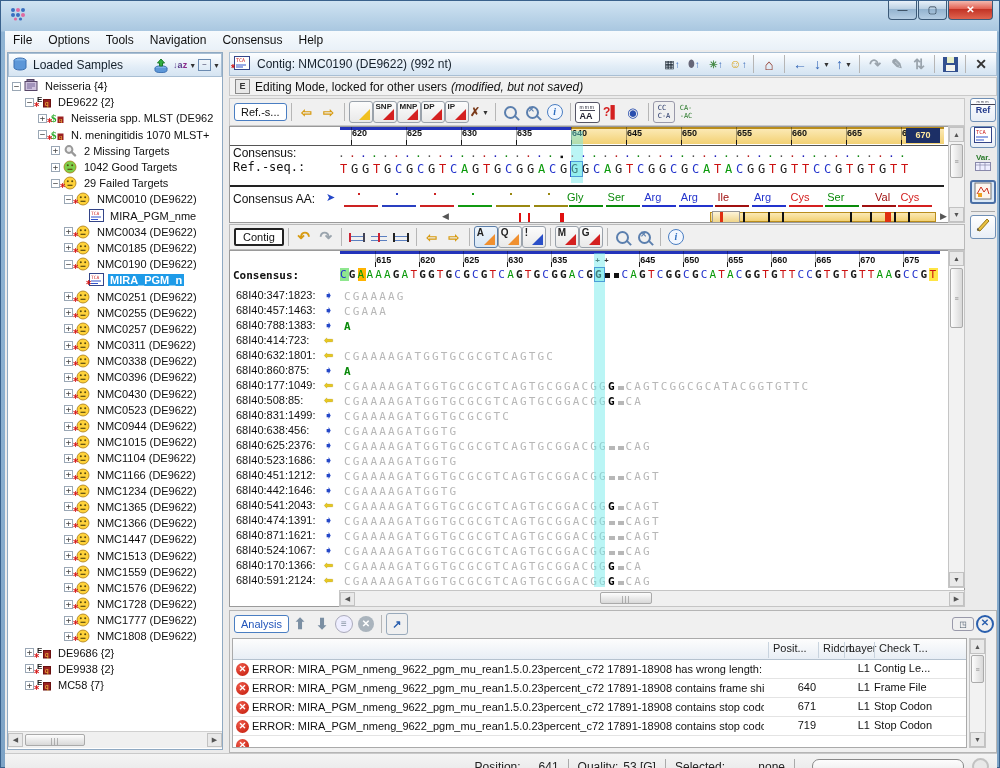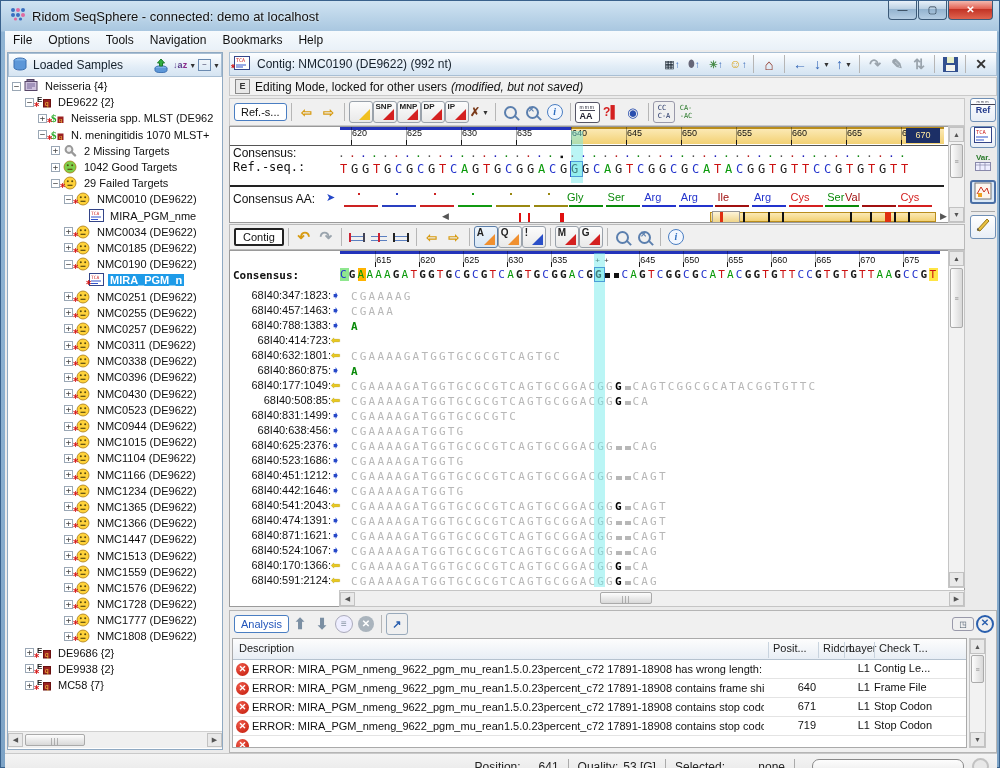--- a/index.html
+++ b/index.html
@@ -66,21 +66,21 @@
   #rp-header{position:absolute;left:0;top:0;width:768px;height:24px;}
   #rp-tools{margin-left:auto;display:flex;align-items:center;padding-right:4px;}
   #banner{position:absolute;left:0;top:25px;width:768px;height:19px;background:#f2f2f2;border:1px solid #c9c9c9;
     box-sizing:border-box;display:flex;align-items:center;font-size:12px;color:#111;}
   .ebadge{width:13px;height:13px;border:1px solid #8a8a8a;background:#e8e8e8;font-size:9px;font-weight:bold;text-align:center;
     line-height:12px;margin:0 5px;color:#333;}
   #refbar{position:absolute;left:0;top:46px;width:736px;height:28px;background:#f0f0f0;border:1px solid #c9c9c9;
     box-sizing:border-box;display:flex;align-items:center;padding-left:4px;}
   .viewbtn{border:1px solid #4a7ec2;border-radius:3px;background:#fff;font-size:11px;color:#111;padding:2px 6px;}
   #refview{position:absolute;left:0;top:74px;width:736px;height:97px;background:#fff;border:1px solid #9a9a9a;box-sizing:border-box;overflow:hidden;}
-  .ruler{position:relative;height:18px;border-bottom:1px solid #555;font-size:9px;color:#111;}
+  .ruler{position:relative;height:18px;border-bottom:1px solid #555;font-size:9px;color:#111;font-weight:bold;}
   .tick{position:absolute;bottom:0;width:1px;height:5px;background:#222;}
   .ticklbl{position:absolute;top:1px;transform:translateX(1px);}
   .seqrow{position:relative;white-space:nowrap;}
   .seqlabel{position:absolute;left:3px;font-size:12px;color:#111;}
   .rv-seq span{display:inline-block;width:11px;font-family:"DejaVu Sans Mono",monospace;font-size:12px;text-align:left;}
   .cv-seq span{display:inline-block;width:8.8px;font-family:"DejaVu Sans Mono",monospace;font-size:11px;text-align:left;}
   .gapsq{position:relative;}
   .gapsq::after{content:"";position:absolute;left:1px;top:5px;width:5px;height:5px;background:#111;}
   .gapsq.gray::after{top:6px;height:2px;background:#b7b7b7;border-top:2px solid #b7b7b7;box-sizing:content-box;width:6px;}
   .boxedG{outline:1px solid #2d57c8;background:#b4f1f1;}
@@ -98,21 +98,21 @@
   .contigbtn{border:2px solid #222;border-radius:2px;background:#fff;font-size:11px;padding:1px 7px;color:#111;}
   .trim{width:16px;height:11px;position:relative;margin:0 3px;}
   .trim i{position:absolute;left:0;right:0;top:4px;height:3px;border-top:1px solid #5b7fc0;border-bottom:1px solid #5b7fc0;}
   .trim u{position:absolute;top:1px;width:2px;height:9px;background:#c23;}
   #contigview{position:absolute;left:0;top:198px;width:736px;height:357px;background:#fff;border:1px solid #9a9a9a;box-sizing:border-box;overflow:hidden;}
   .blue-topline{position:absolute;left:110px;top:0;height:3px;background:#2333bb;}
   #cv-consensus{position:absolute;left:0;top:17px;height:16px;width:736px;}
   .greenbg{background:#8fe78f;}
   #reads{position:absolute;left:0;top:36px;width:716px;height:300px;}
   .readrow{height:15px;display:flex;align-items:center;white-space:nowrap;}
-  .readname{width:88px;flex:none;font-size:11px;color:#111;padding-left:13px;text-align:right;}
+  .readname{width:88px;flex:none;font-size:11px;color:#111;padding-left:6px;}
   .readarrow{width:20px;flex:none;font-size:11px;line-height:10px;}
   .readarrow.fwd{color:#2447c8;}
   .readarrow.rev{color:#e8c820;text-shadow:0 0 1px #8a7a10;}
   .readseq span{color:#b7b7b7;}
   .readseq .b{color:#000;font-weight:bold;}
   .readseq .gA{color:#0a8a0a;font-weight:bold;}
   
   .vscroll{position:absolute;width:17px;background:#f2f2f2;border:1px solid #c5c5c5;box-sizing:border-box;}
   .vscroll .up,.vscroll .dn{position:absolute;left:0;width:15px;height:15px;background:#e9e9e9;border:1px solid #c2c2c2;
     box-sizing:border-box;font-size:7px;color:#555;text-align:center;line-height:13px;}
@@ -154,33 +154,32 @@
           <circle cx="3" cy="3" r="2" fill="#3a6fc0"></circle>
           <circle cx="8" cy="3" r="2" fill="#e06aa0"></circle>
           <circle cx="13" cy="3" r="2" fill="#3a6fc0"></circle>
           <circle cx="3" cy="8" r="2" fill="#3a6fc0"></circle>
           <circle cx="8" cy="8" r="2" fill="#3a6fc0"></circle>
           <circle cx="13" cy="8" r="2" fill="#e06aa0"></circle>
           <circle cx="5.5" cy="12" r="1.6" fill="#e06aa0"></circle>
           <circle cx="10.5" cy="12" r="1.6" fill="#3a6fc0"></circle>
         </svg>
     </span>
-    <span class="title">Ridom SeqSphere - connected: demo at localhost</span>
     <div class="winbtns">
       <div class="winbtn">—</div>
       <div class="winbtn">▢</div>
       <div class="winbtn close">✕</div>
     </div>
   </div>
   <div class="menubar" id="menubar">
       <span class="menuitem">File</span>
       <span class="menuitem">Options</span>
       <span class="menuitem">Tools</span>
       <span class="menuitem">Navigation</span>
-      <span class="menuitem">Bookmarks</span>
+      <span class="menuitem">Consensus</span>
       <span class="menuitem">Help</span>
     </div>
 
   <div id="client">
 
     <div id="leftpanel">
       <div id="lp-header" class="hdr">
         <span style="margin-left:4px">
           <svg width="15" height="14">
               <ellipse cx="7" cy="3.5" rx="6" ry="2.5" fill="#7fb2e8" stroke="#3a6fb0"></ellipse>
@@ -752,21 +751,21 @@
             <span class="aa" style="left: 450.8px; color: rgb(35, 51, 204);">Arg</span>
             <span class="aabar" style="left: 448.8px; width: 34px; background: rgb(35, 51, 204);"></span>
             <span class="aa" style="left: 487.4px; color: rgb(160, 16, 16);">Ile</span>
             <span class="aabar" style="left: 485.4px; width: 34px; background: rgb(160, 16, 16);"></span>
             <span class="aa" style="left: 524px; color: rgb(35, 51, 204);">Arg</span>
             <span class="aabar" style="left: 522px; width: 34px; background: rgb(35, 51, 204);"></span>
             <span class="aa" style="left: 560.6px; color: rgb(212, 32, 32);">Cys</span>
             <span class="aabar" style="left: 558.6px; width: 34px; background: rgb(212, 32, 32);"></span>
             <span class="aa" style="left: 597.2px; color: rgb(10, 138, 10);">Ser</span>
             <span class="aabar" style="left: 595.2px; width: 34px; background: rgb(10, 138, 10);"></span>
-            <span class="aa" style="left: 615px; color: rgb(160, 16, 16);">Val</span>
+            <span class="aa" style="left: 645px; color: rgb(160, 16, 16);">Val</span>
             <span class="aabar" style="left: 631.8px; width: 34px; background: rgb(160, 16, 16);"></span>
             <span class="aa" style="left: 670.4px; color: rgb(212, 32, 32);">Cys</span>
             <span class="aabar" style="left: 668.4px; width: 34px; background: rgb(212, 32, 32);"></span>
           </div>
         <div id="overview">
           <span style="position:absolute;left:212px;top:0;font-size:9px;color:#555">◀</span>
           <span class="redmark" style="left:289px"></span>
           <span class="redmark" style="left:298px"></span>
           <span class="redmark" style="left:330px;width:4px"></span>
           <div class="ov-gold" style="left:480px;width:226px"></div>
@@ -1051,21 +1050,20 @@
           <span class="tbtn" style="border:1px solid #9ab;color:#2a5fae;font-weight:bold;font-size:11px">↗</span>
           <span style="margin-left:auto;display:flex;align-items:center">
             <span class="tbtn" style="border:1px solid #99a;width:16px;height:14px;font-size:8px;color:#456">◳</span>
             <span class="tbtn">
                 <span class="circ-ic" style="color:#2a5fae;border:2px solid #2a5fae;width:14px;height:14px;line-height:12px">✕</span>
               </span>
           </span>
         </div>
         <div id="an-table">
           <div class="an-hdr" id="an-hdr">
-              <span class="an-hcell" style="left: 2px; width: 531px; border-left: none;">Description</span>
               <span class="an-hcell" style="left: 535px; width: 48px;">Posit...</span>
               <span class="an-hcell" style="left: 585px; width: 24px;">Ridom</span>
               <span class="an-hcell" style="left: 611px; width: 28px;">Layer</span>
               <span class="an-hcell" style="left: 641px; width: 90px;">Check T...</span>
             </div>
           <div id="an-rows">
               <div class="an-row">
                 <span class="errico">✕</span>
                 <span style="white-space: nowrap; overflow: hidden; width: 512px; display: inline-block;">ERROR: MIRA_PGM_nmeng_9622_pgm_mu_rean1.5.0.23percent_c72 17891-18908 has wrong length: ...</span>
                 <span class="an-cell" style="left: 535px; width: 48px; text-align: right;"></span>

